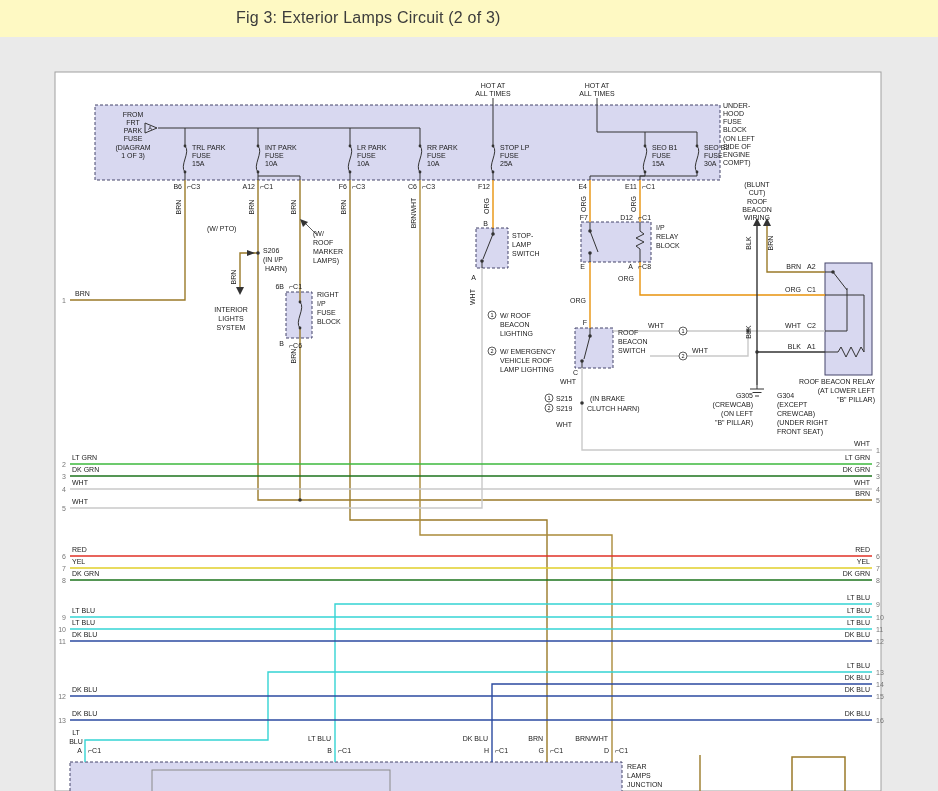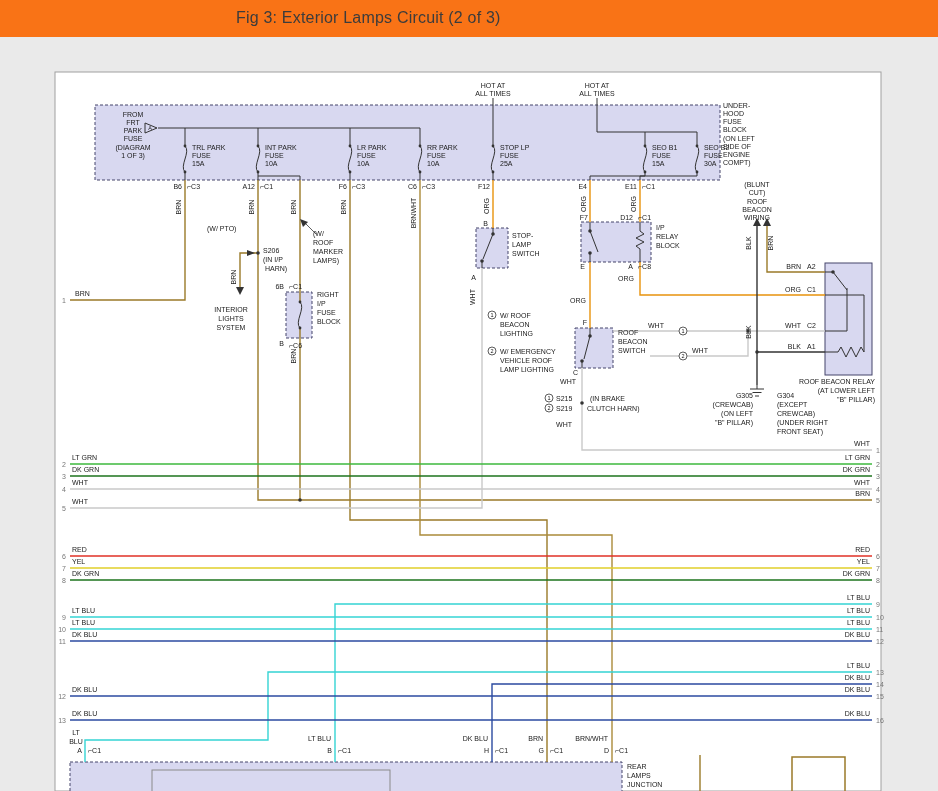--- a/index.html
+++ b/index.html
@@ -1,17 +1,17 @@
 <!DOCTYPE html>
 <html><head>
 <meta charset="utf-8">
 <style>
   html,body{margin:0;padding:0;width:938px;height:791px;background:#eaeaea;overflow:hidden;
             font-family:"Liberation Sans",sans-serif;}
-  .titlebar{position:absolute;left:0;top:0;width:938px;height:37px;background:#f97316;}
+  .titlebar{position:absolute;left:0;top:0;width:938px;height:37px;background:#fef9c3;}
   .figtitle{position:absolute;left:236px;top:9px;font-size:16px;color:#3c3c3c;letter-spacing:.2px;}
   #diagram-svg{position:absolute;left:0;top:0;}
   #diagram-svg text{font-family:"Liberation Sans",sans-serif;}
 </style>
 </head>
 <body>
 
 <div class="titlebar">
   <div class="figtitle">Fig 3: Exterior Lamps Circuit (2 of 3)</div>
 </div>

